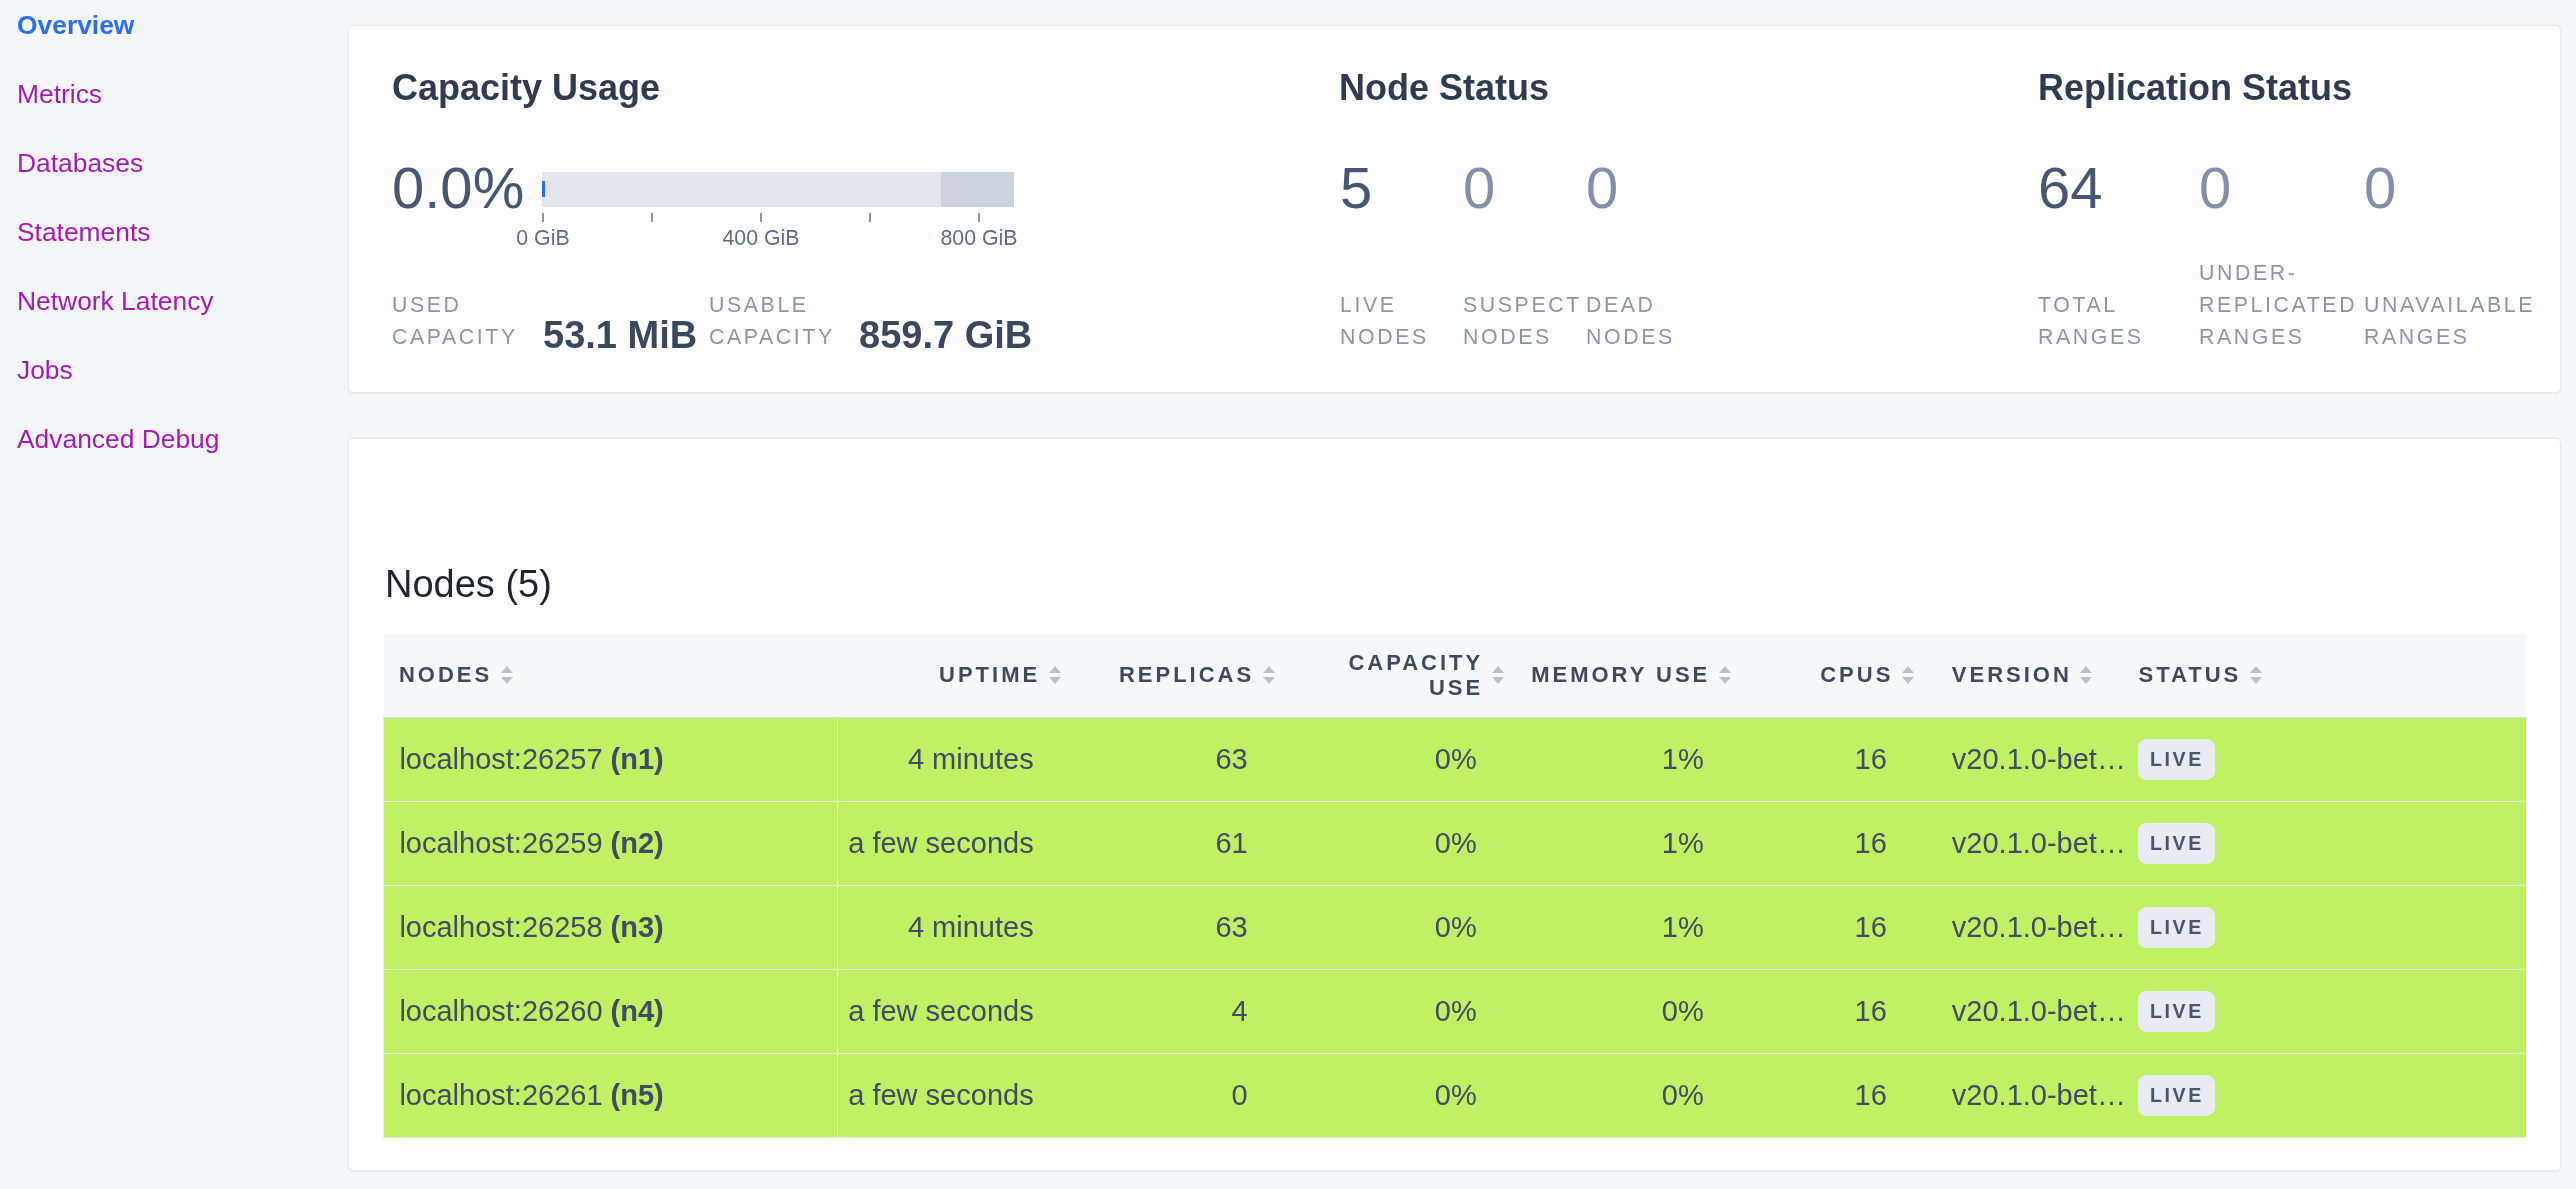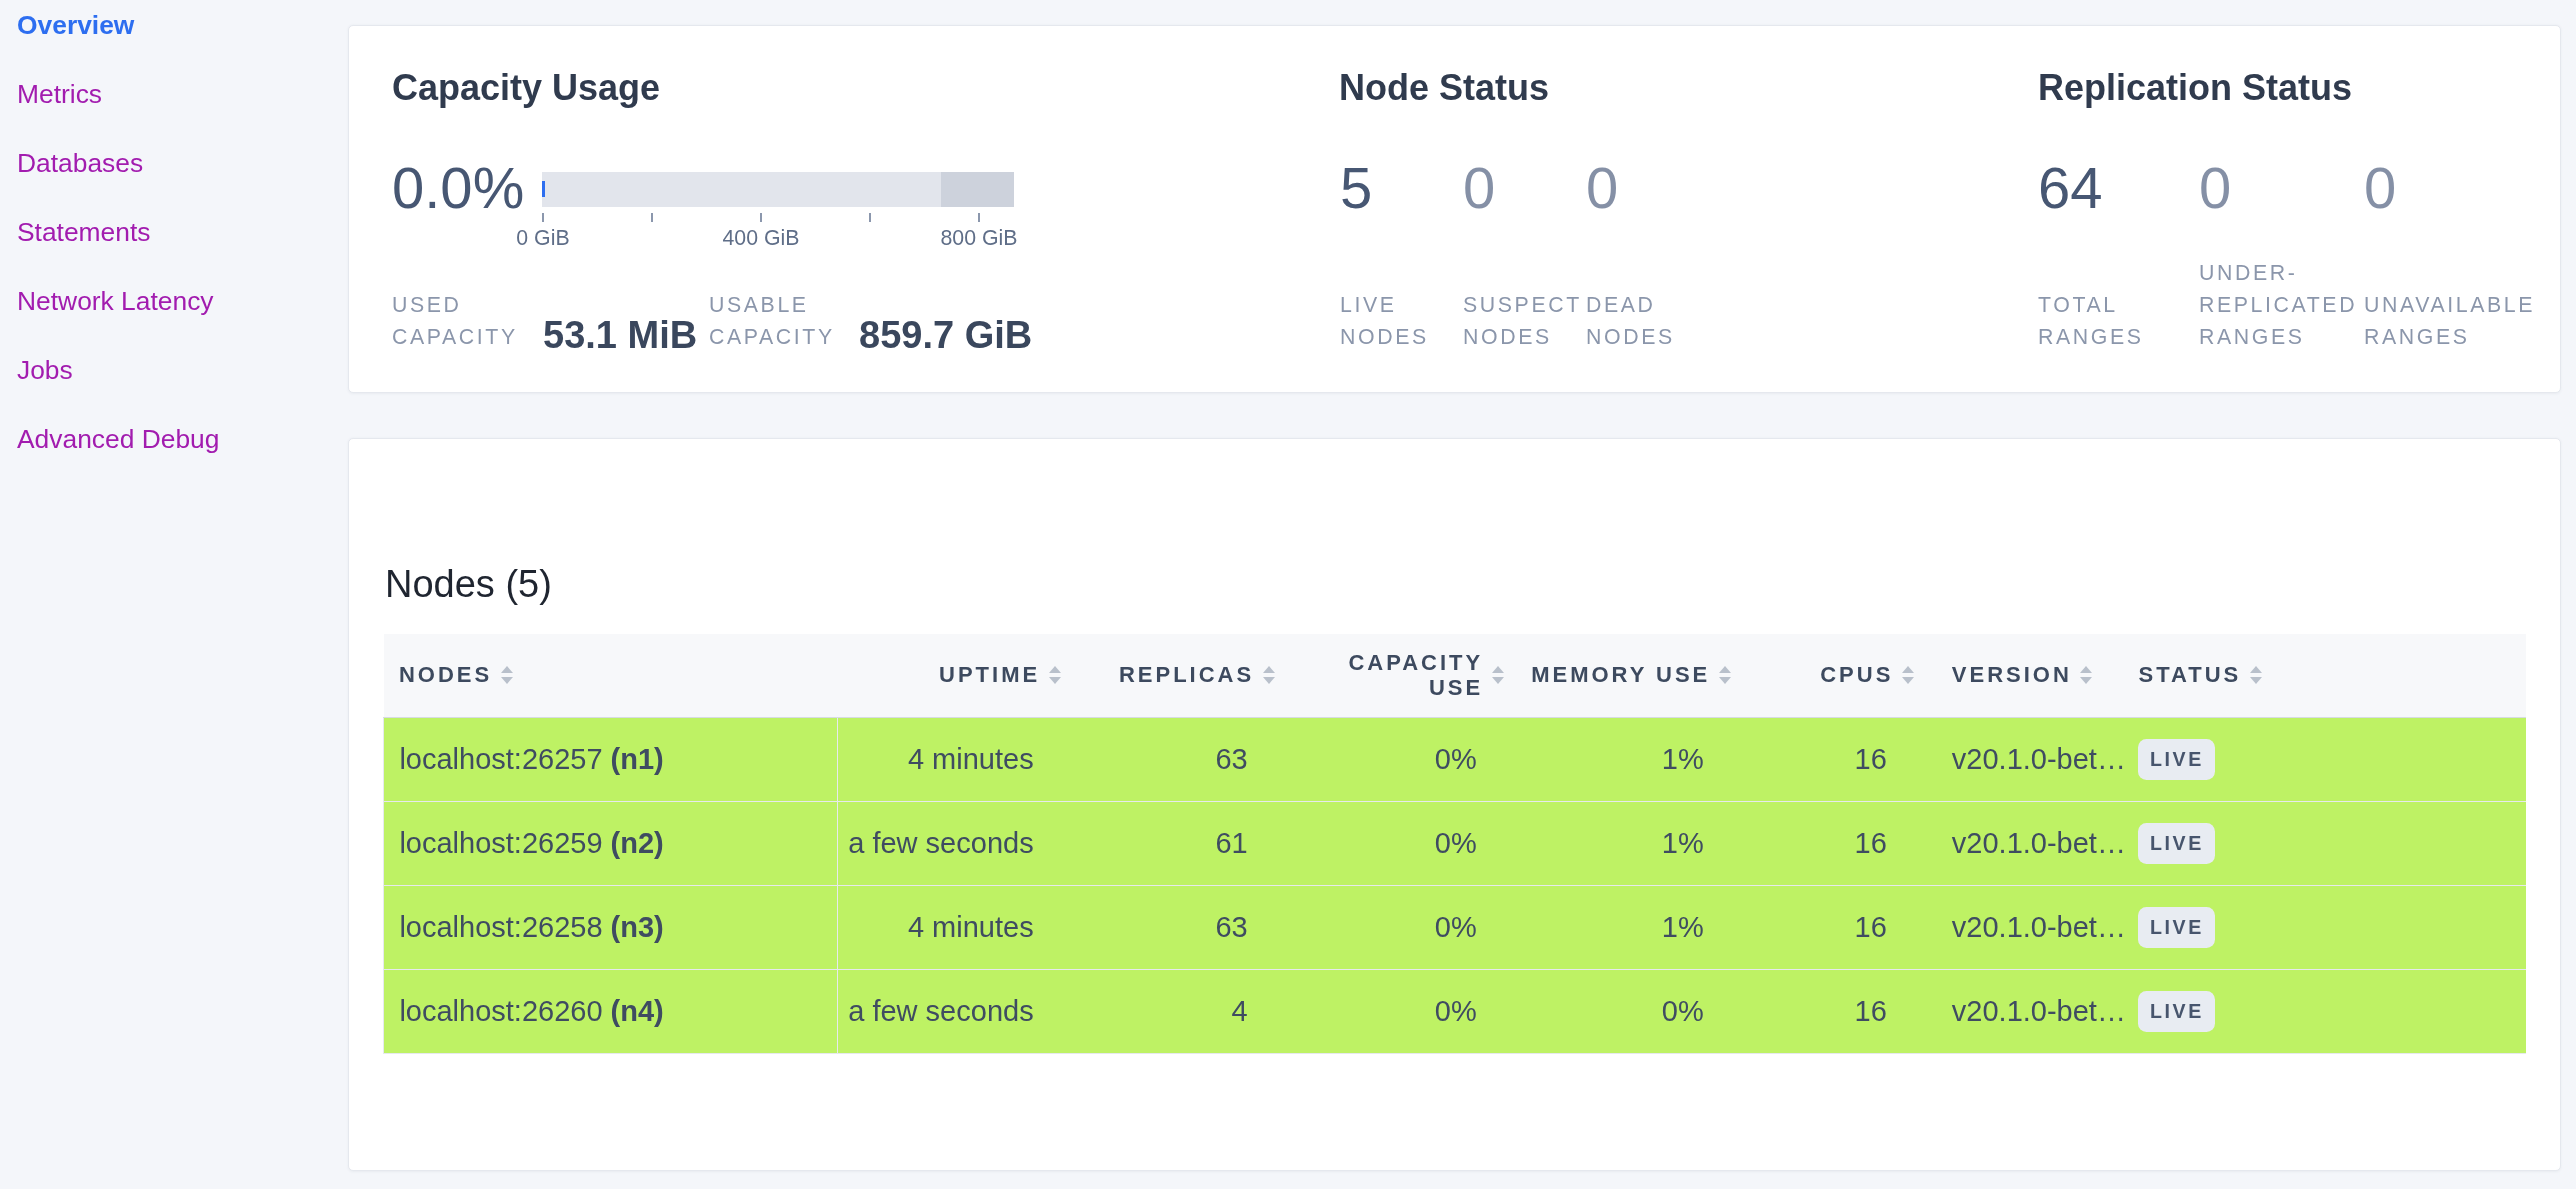--- a/index.html
+++ b/index.html
@@ -308,16 +308,26 @@
       <tr>
         <td class="c-node"><span>localhost:26260</span> <span class="node-id">(n4)</span></td>
         <td class="num">a few seconds</td>
         <td class="num">4</td>
         <td class="num">0%</td>
         <td class="num">0%</td>
         <td class="num">16</td>
         <td class="c-version">v20.1.0-bet…</td>
         <td class="c-status"><span class="badge">LIVE</span></td>
       </tr>
+      <tr>
+        <td class="c-node"><span>localhost:26261</span> <span class="node-id">(n5)</span></td>
+        <td class="num">a few seconds</td>
+        <td class="num">0</td>
+        <td class="num">0%</td>
+        <td class="num">0%</td>
+        <td class="num">16</td>
+        <td class="c-version">v20.1.0-bet…</td>
+        <td class="c-status"><span class="badge">LIVE</span></td>
+      </tr>
     </tbody>
   </table>
 </section>
 
 
 </body></html>

